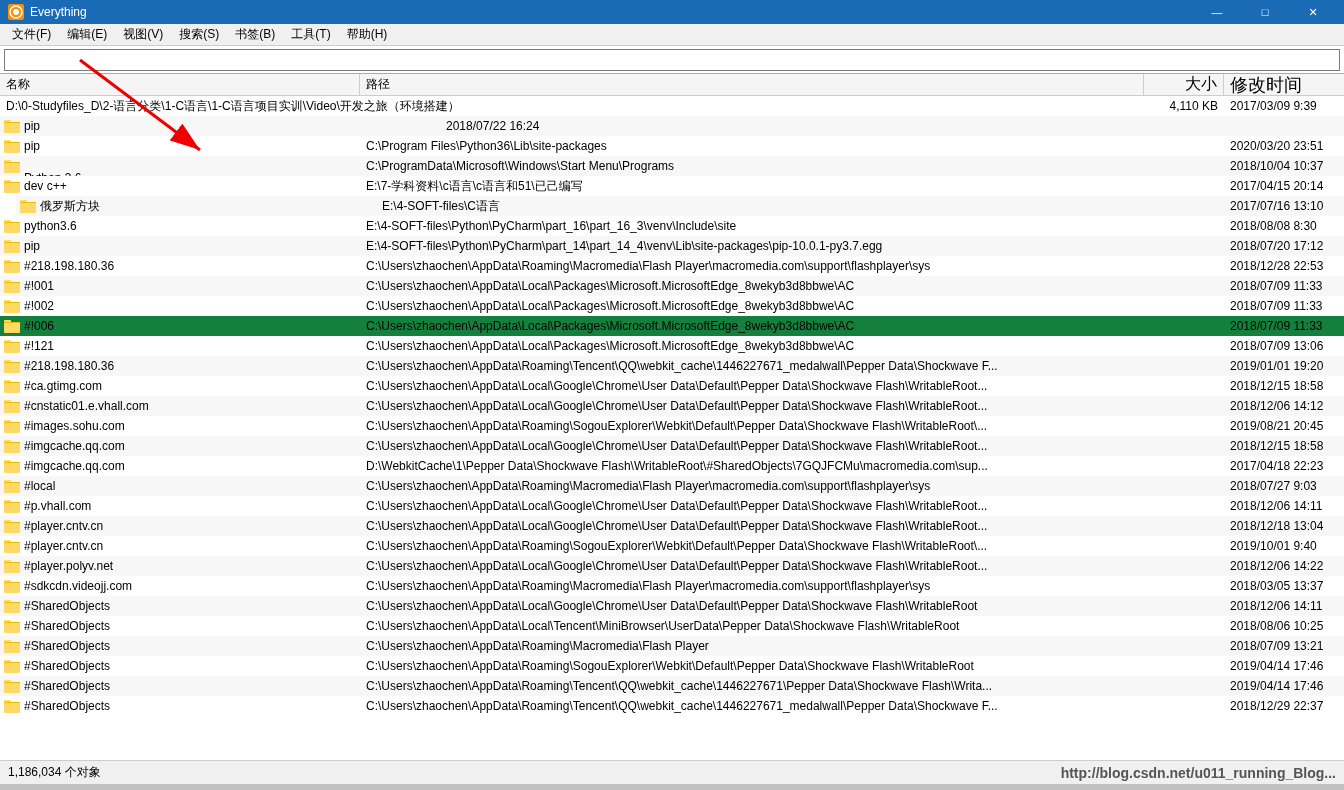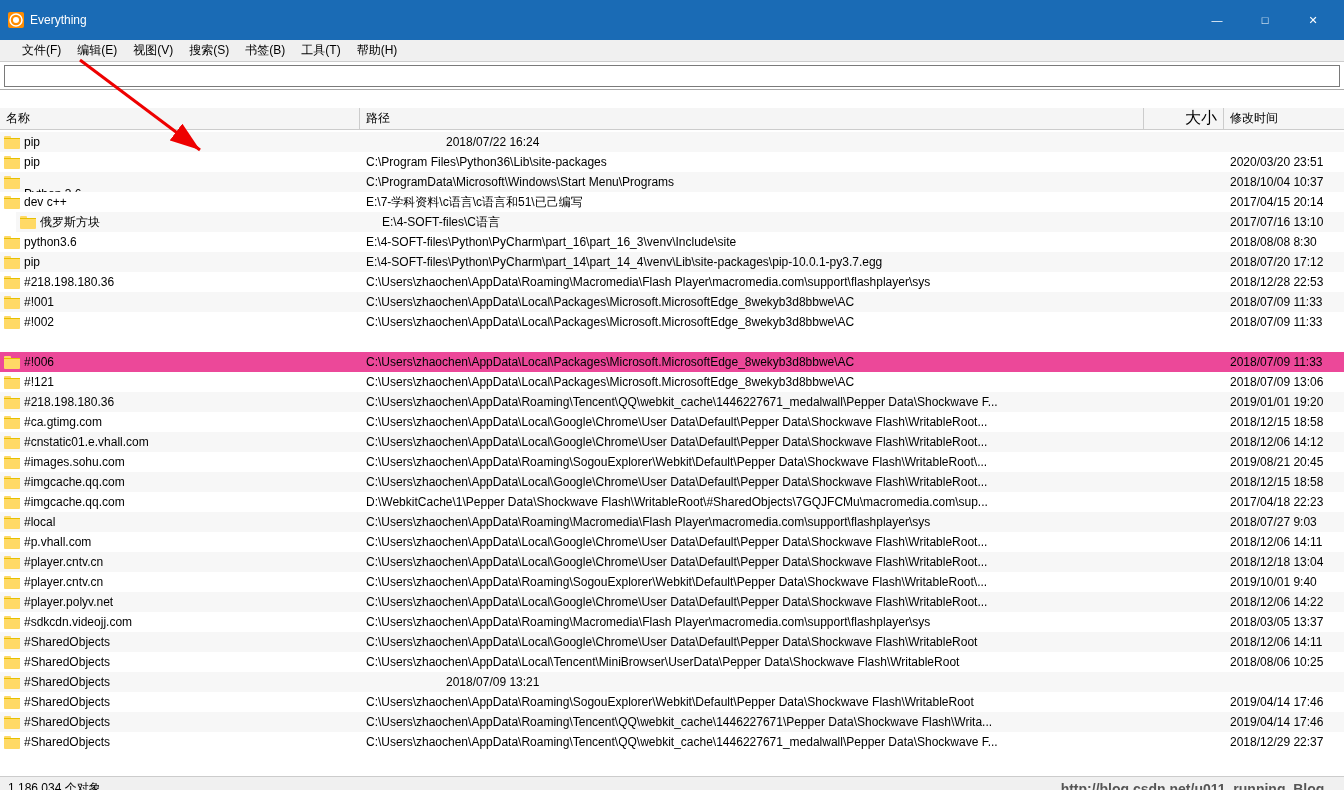--- a/index.html
+++ b/index.html
@@ -10,21 +10,21 @@
       width: 1344px;
       height: 790px;
       overflow: hidden;
       position: relative;
     }
 
     
     #title-bar {
       background: #1a6bb5;
       color: white;
-      height: 40px;
+      height: 24px;
       display: flex;
       align-items: center;
       padding: 0 8px;
       user-select: none;
     }
     #title-bar .app-icon {
       width: 16px;
       height: 16px;
       margin-right: 6px;
       background: #ff8c00;
@@ -54,21 +54,21 @@
       cursor: pointer;
       color: white;
     }
 
     
     #menu-bar {
       background: #f0f0f0;
       height: 22px;
       display: flex;
       align-items: center;
-      padding: 0 14px;
+      padding: 0 4px;
       border-bottom: 1px solid #ccc;
     }
     .menu-item {
       padding: 2px 8px;
       cursor: pointer;
       font-size: 12px;
       color: #000;
     }
 
     
@@ -101,21 +101,21 @@
 
     
     #column-headers {
       display: flex;
       background: #f5f5f5;
       border-bottom: 1px solid #ccc;
       height: 22px;
       align-items: center;
       padding: 0;
       position: sticky;
-      top: 18px;
+      top: 0;
     }
     .col-name-header {
       width: 360px;
       min-width: 360px;
       padding: 2px 6px;
       font-size: 12px;
       cursor: pointer;
       border-right: 1px solid #ccc;
       height: 100%;
       display: flex;
@@ -140,21 +140,21 @@
       border-right: 1px solid #ccc;
       height: 100%;
       display: flex;
       align-items: center;
       justify-content: flex-end;
     }
     .col-date-header {
       width: 120px;
       min-width: 120px;
       padding: 2px 6px;
-      font-size: 12px;
+      font-size: 18px;
       cursor: pointer;
       height: 100%;
       display: flex;
       align-items: center;
     }
 
     
     #file-list {
       overflow-y: scroll;
       overflow-x: hidden;
@@ -450,21 +450,21 @@
         <rect x="0" y="1" width="7" height="4" rx="1" fill="#ffd966"></rect>
         <rect x="0" y="3" width="16" height="1" fill="#e6c000"></rect>
       </svg>
           </div>
           <span style="overflow: hidden; white-space: nowrap; text-overflow: ellipsis;">#!002</span>
         </div>
         <div class="file-cell-path">C:\Users\zhaochen\AppData\Local\Packages\Microsoft.MicrosoftEdge_8wekyb3d8bbwe\AC</div>
         <div class="file-cell-size"></div>
         <div class="file-cell-date">2018/07/09 11:33</div>
       </div>
-      <div class="file-row" style="background: #ec4899; margin-top: 20px;">
+      <div class="file-row" style="background: #15803d;">
         <div class="file-cell-name">
           <div class="file-icon">
             <svg width="16" height="14" viewBox="0 0 16 14">
         <rect x="0" y="3" width="16" height="11" rx="1" fill="#ffd966"></rect>
         <rect x="0" y="1" width="7" height="4" rx="1" fill="#ffd966"></rect>
         <rect x="0" y="3" width="16" height="1" fill="#e6c000"></rect>
       </svg>
           </div>
           <span style="overflow: hidden; white-space: nowrap; text-overflow: ellipsis;">#!006</span>
         </div>
@@ -701,20 +701,21 @@
         <div class="file-cell-name">
           <div class="file-icon">
             <svg width="16" height="14" viewBox="0 0 16 14">
         <rect x="0" y="3" width="16" height="11" rx="1" fill="#ffd966"></rect>
         <rect x="0" y="1" width="7" height="4" rx="1" fill="#ffd966"></rect>
         <rect x="0" y="3" width="16" height="1" fill="#e6c000"></rect>
       </svg>
           </div>
           <span style="overflow: hidden; white-space: nowrap; text-overflow: ellipsis;">#SharedObjects</span>
         </div>
+        <div class="file-cell-path">C:\Users\zhaochen\AppData\Roaming\Macromedia\Flash Player</div>
         <div class="file-cell-size"></div>
         <div class="file-cell-date">2018/07/09 13:21</div>
       </div>
       <div class="file-row">
         <div class="file-cell-name">
           <div class="file-icon">
             <svg width="16" height="14" viewBox="0 0 16 14">
         <rect x="0" y="3" width="16" height="11" rx="1" fill="#ffd966"></rect>
         <rect x="0" y="1" width="7" height="4" rx="1" fill="#ffd966"></rect>
         <rect x="0" y="3" width="16" height="1" fill="#e6c000"></rect>

